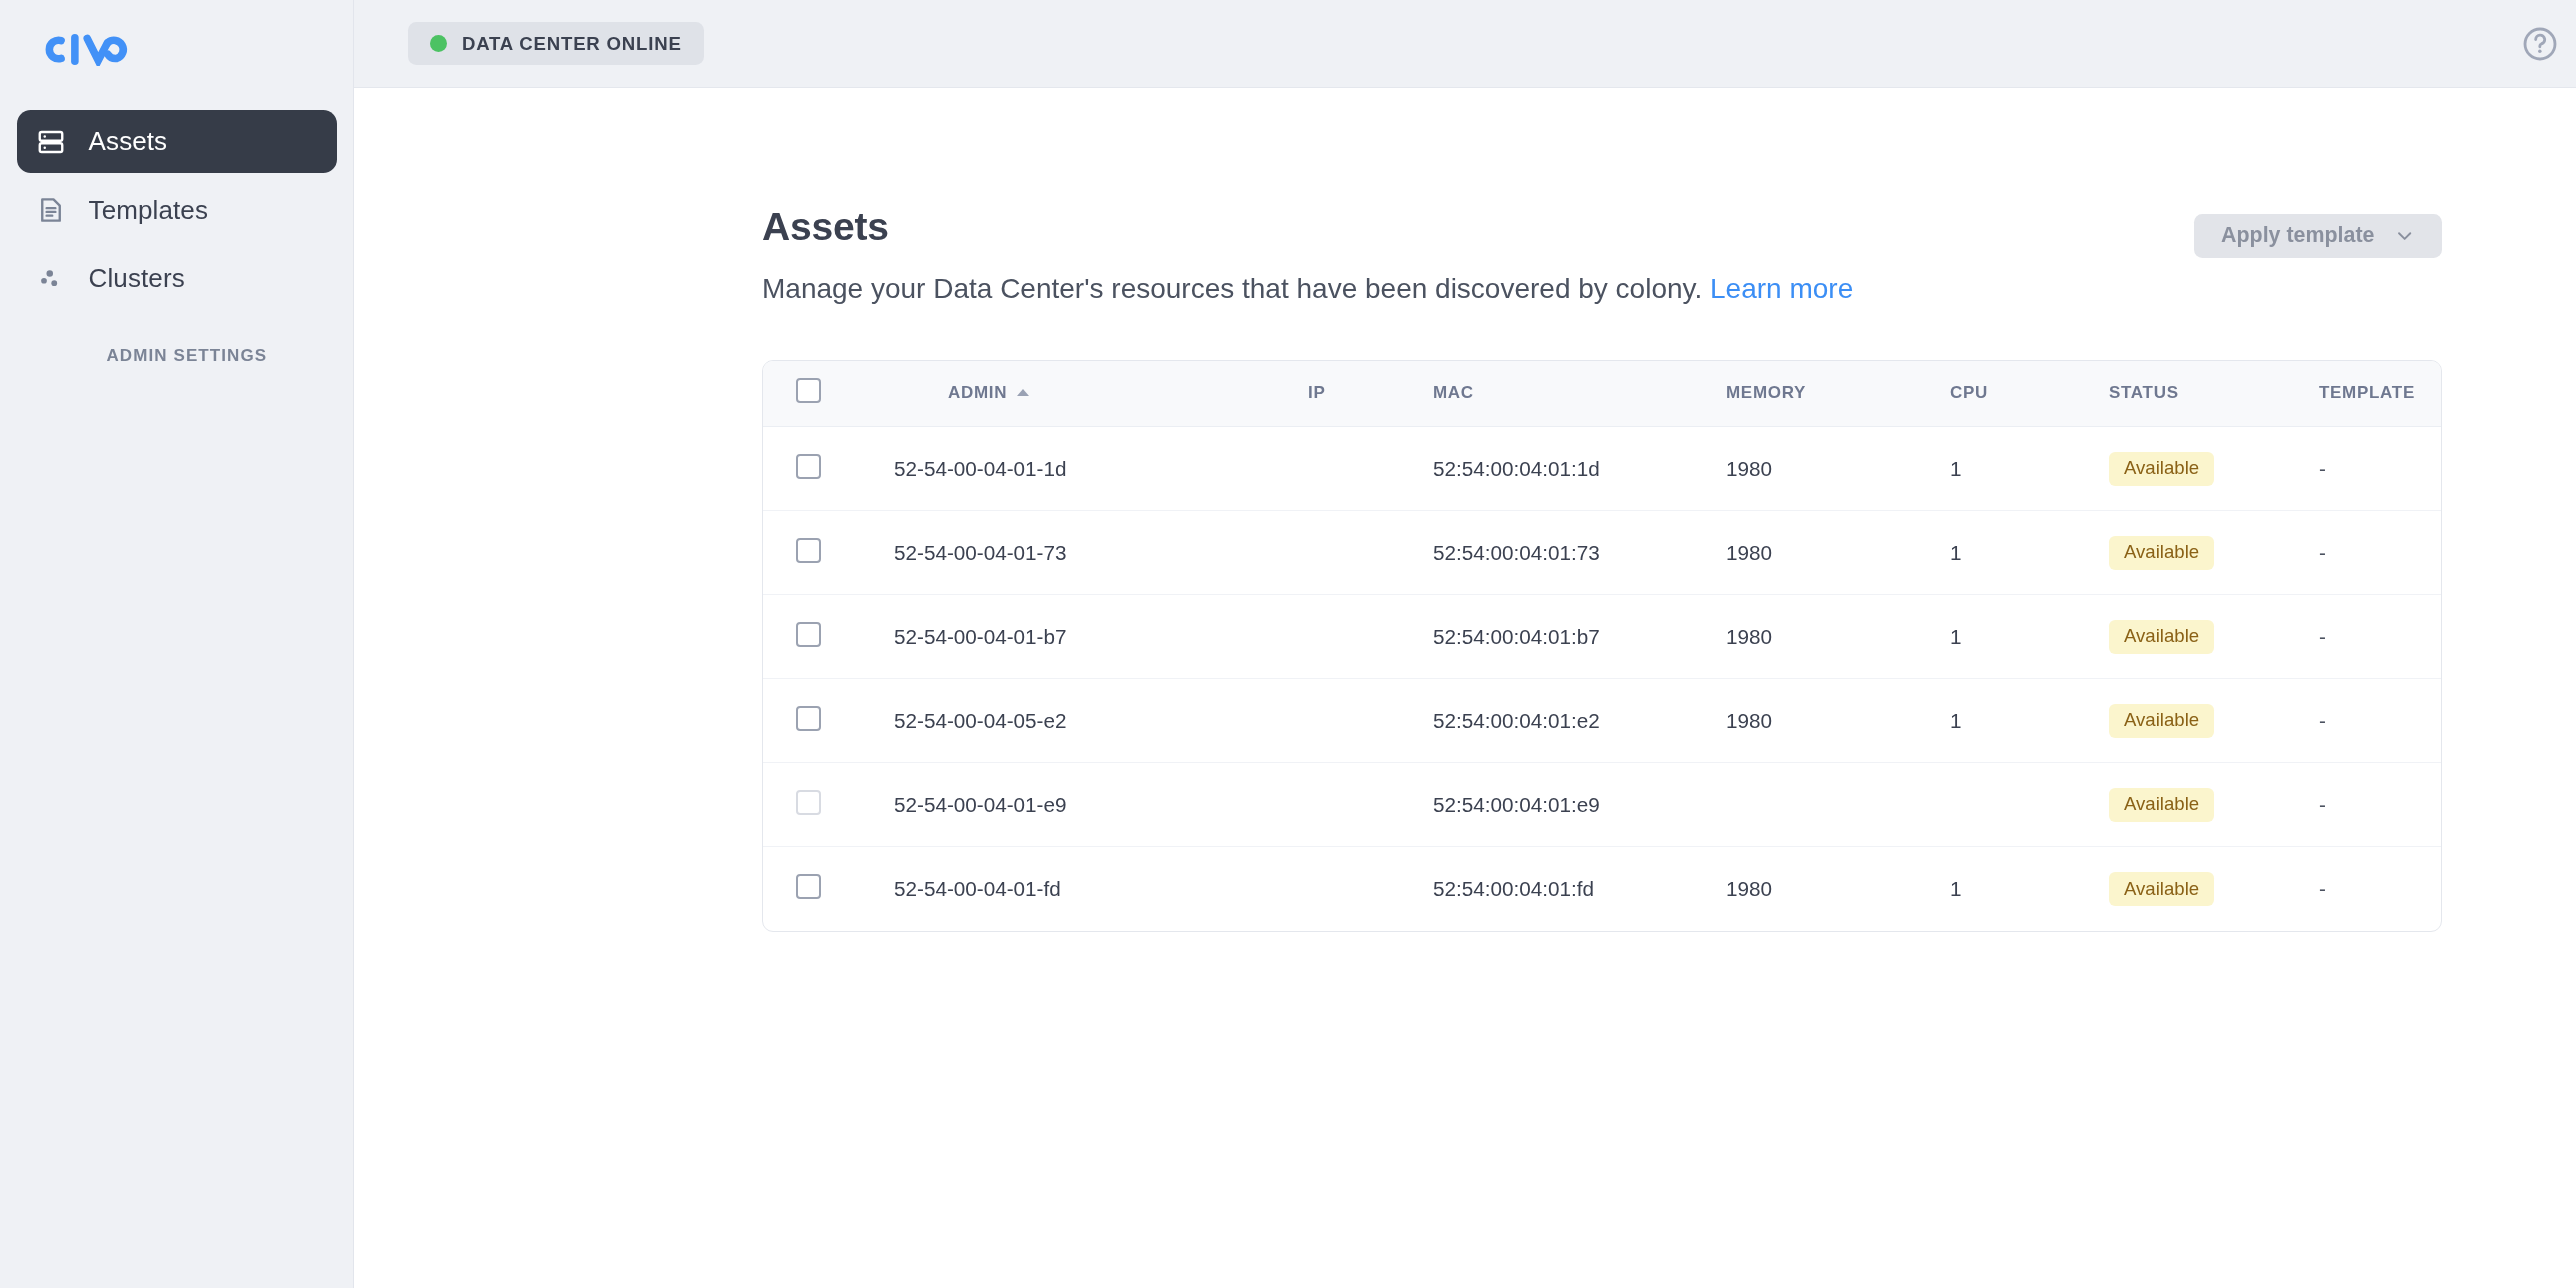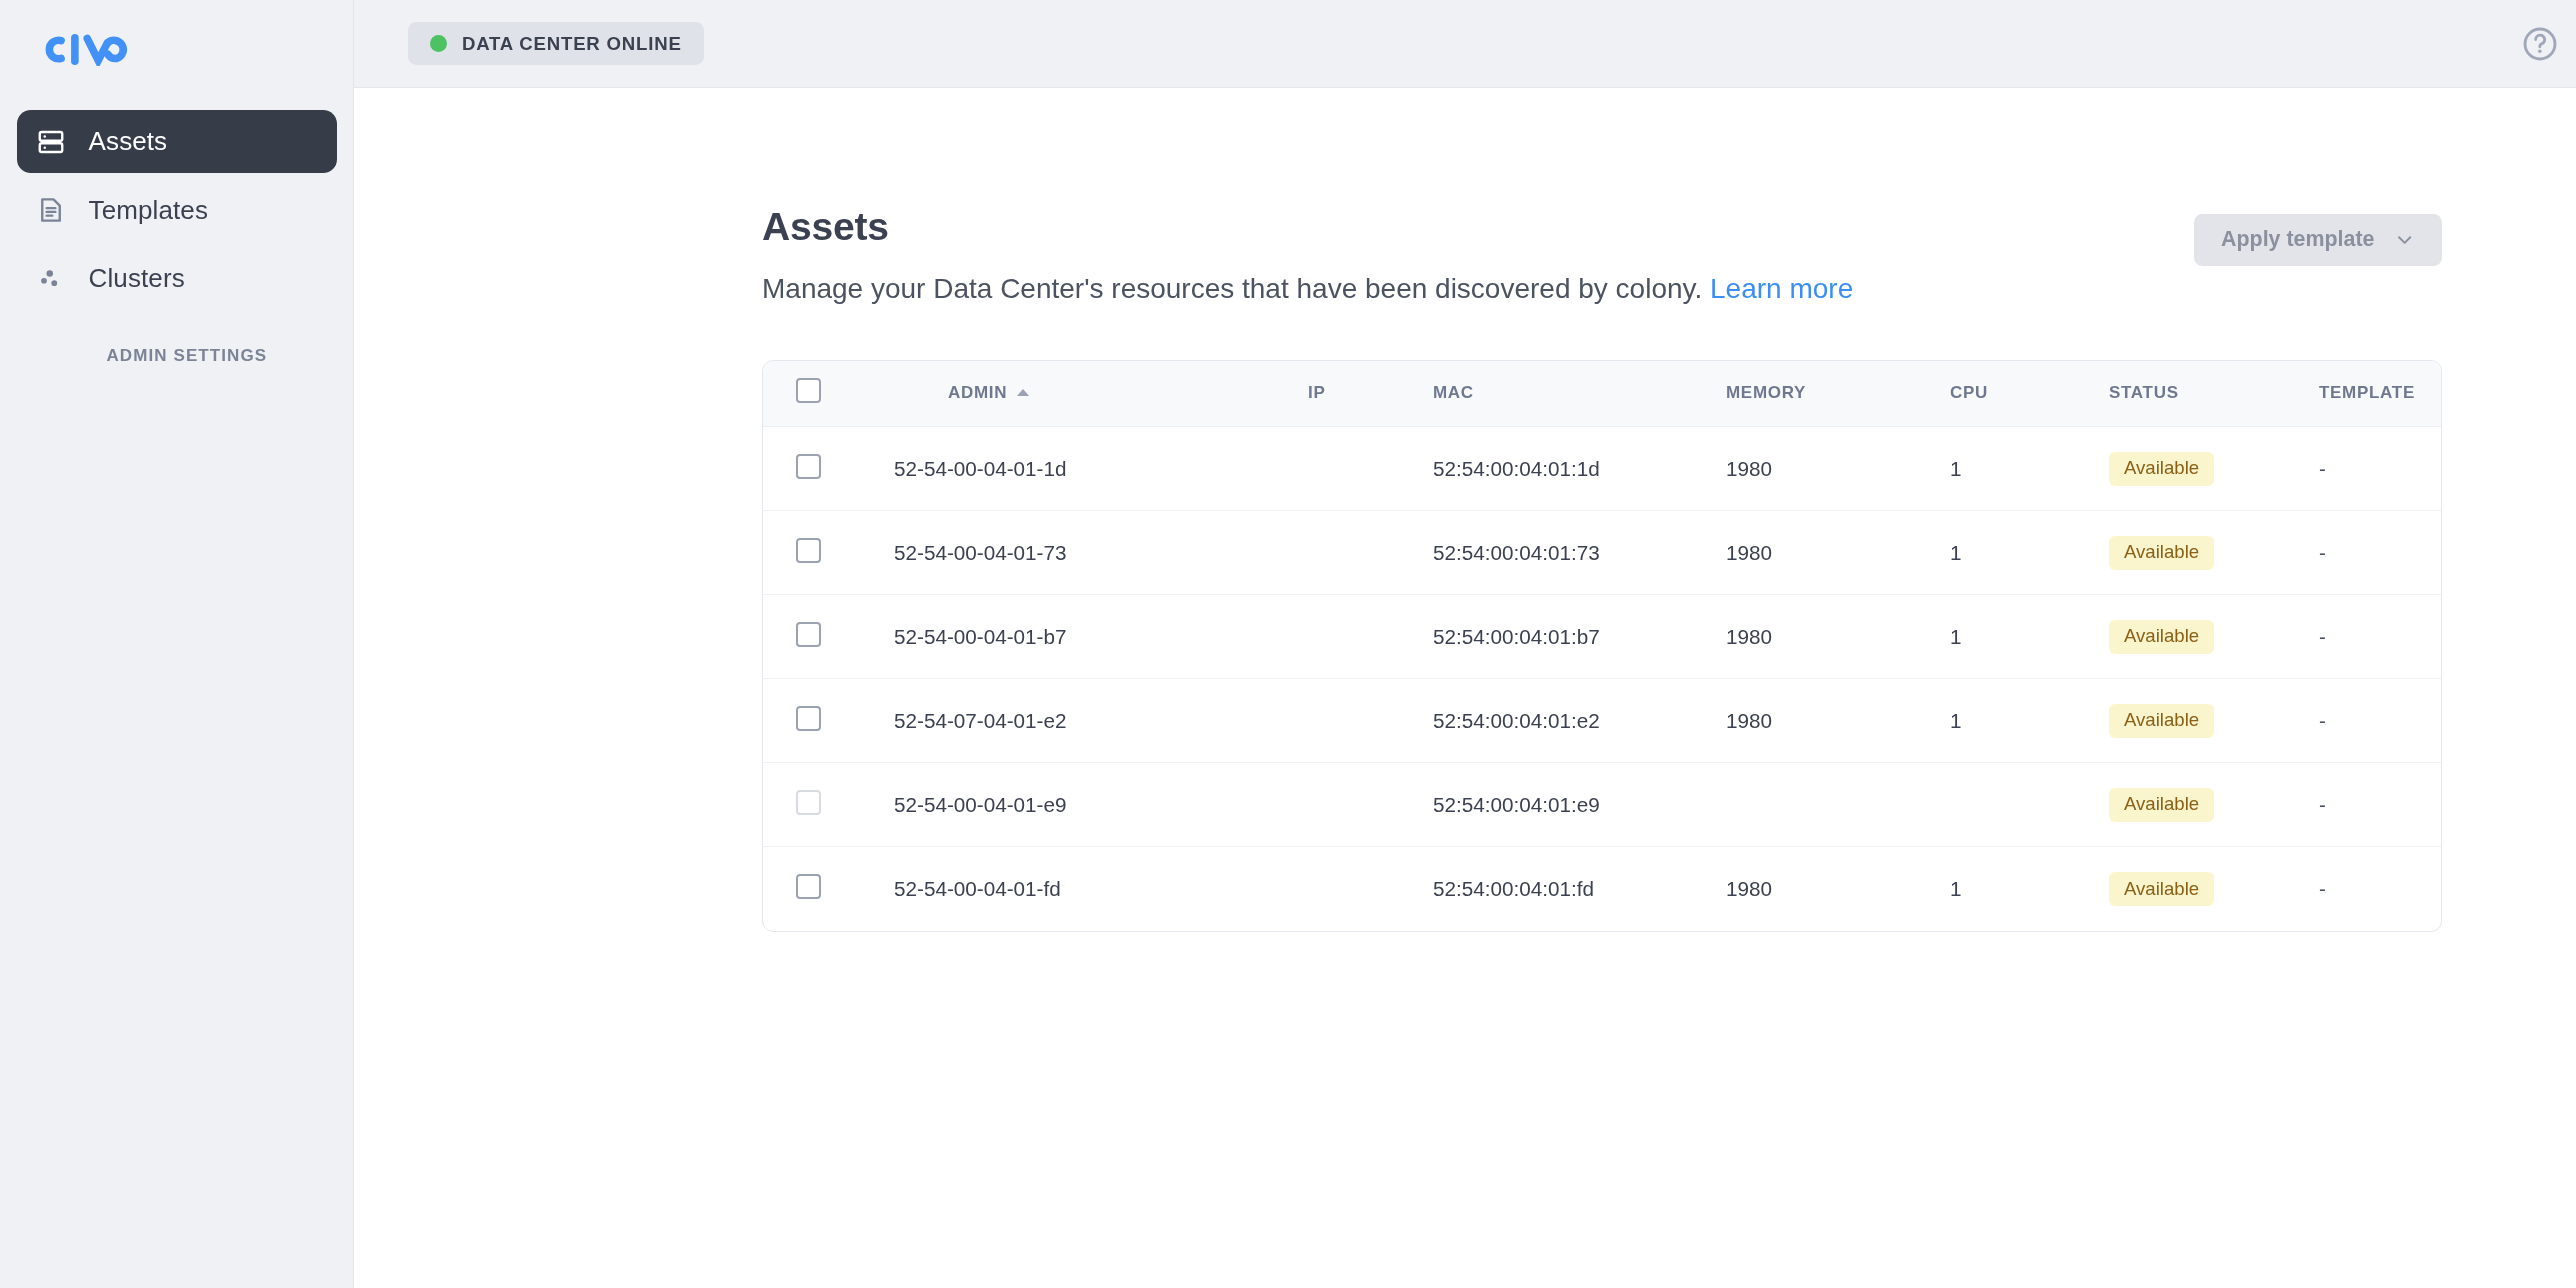--- a/index.html
+++ b/index.html
@@ -180,21 +180,21 @@
 
   .apply-btn {
     flex: 0 0 auto;
     margin-top: 6.9px;
     display: inline-flex;
     align-items: center;
     justify-content: center;
     background: #e2e4e9;
     border: none;
     border-radius: 8.3px;
-    height: 52px;
+    height: 44px;
     padding: 0 27.6px;
     cursor: pointer;
     font-family: inherit;
   }
 
   .apply-btn-label {
     font-size: 21.4px;
     font-weight: bold;
     color: #8a909e;
     white-space: nowrap;
@@ -465,21 +465,21 @@
                 <td><span>1980</span></td>
                 <td><span>1</span></td>
                 <td><span class="badge">Available</span></td>
                 <td><span class="dash">-</span></td>
                 <td></td>
               </tr>
               <tr>
                 <td>
                   <span class="cell-pad-check" style="display:block"><span class="checkbox"></span></span>
                 </td>
-                <td class="cell-pad"><span class="">52-54-07-04-01-e2</span></td>
+                <td class="cell-pad"><span class="">52-54-00-04-05-e2</span></td>
                 <td><span></span></td>
                 <td><span>52:54:00:04:01:e2</span></td>
                 <td><span>1980</span></td>
                 <td><span>1</span></td>
                 <td><span class="badge">Available</span></td>
                 <td><span class="dash">-</span></td>
                 <td></td>
               </tr>
               <tr>
                 <td>

